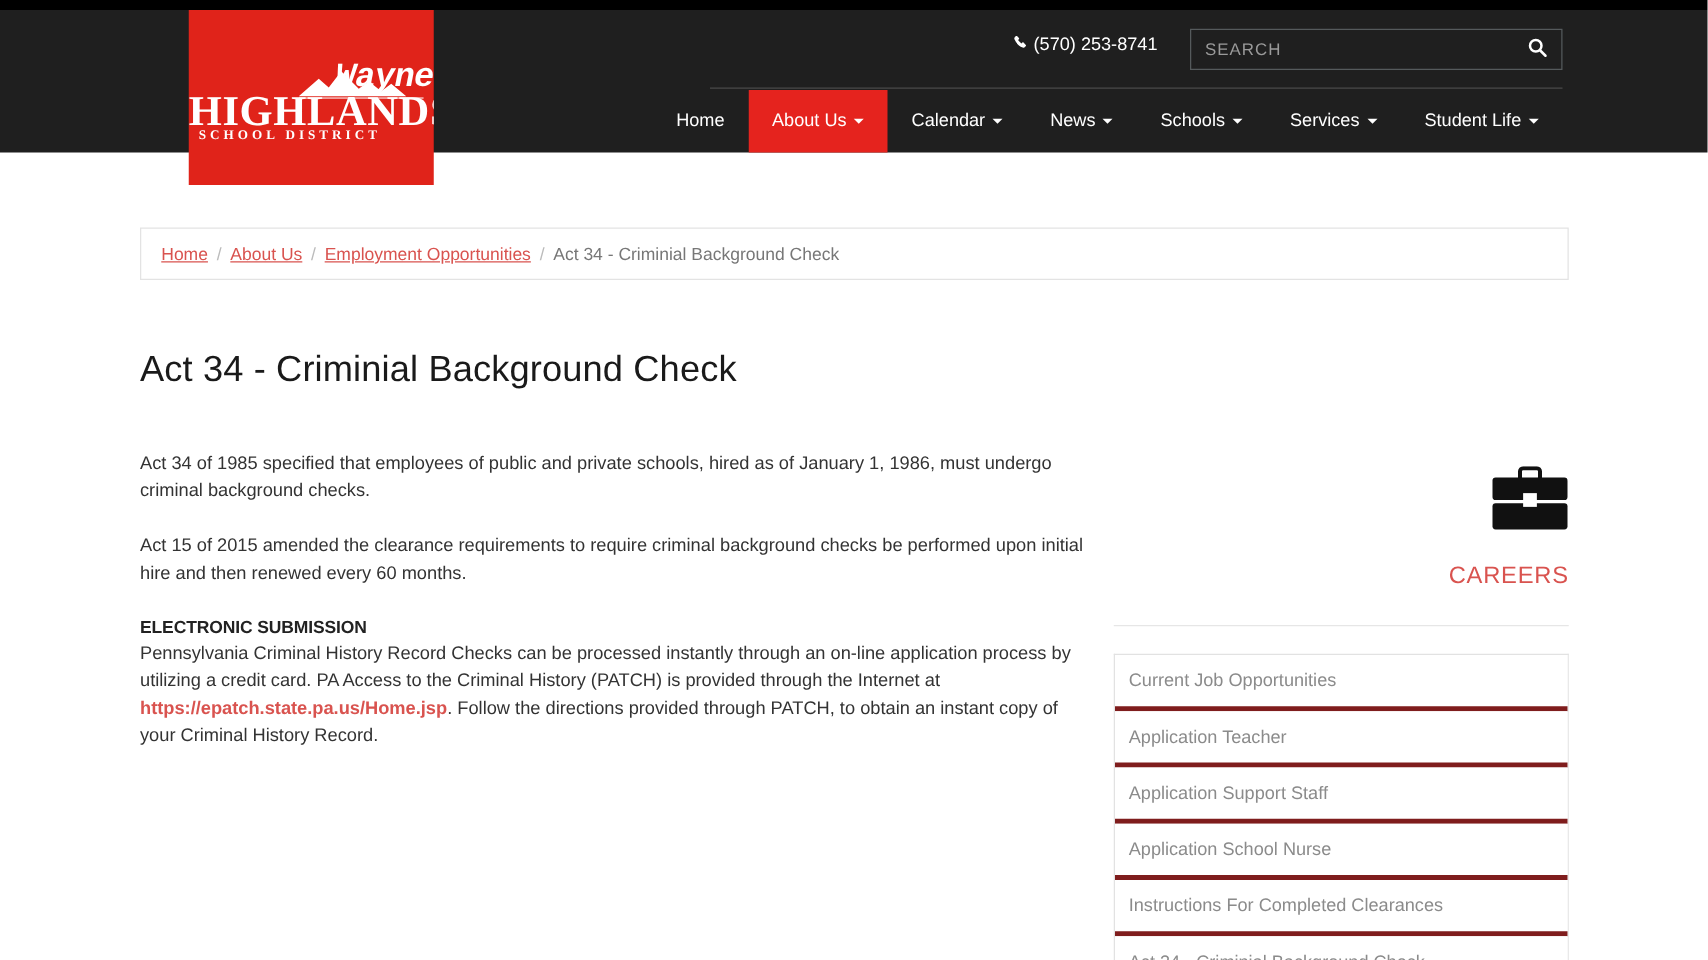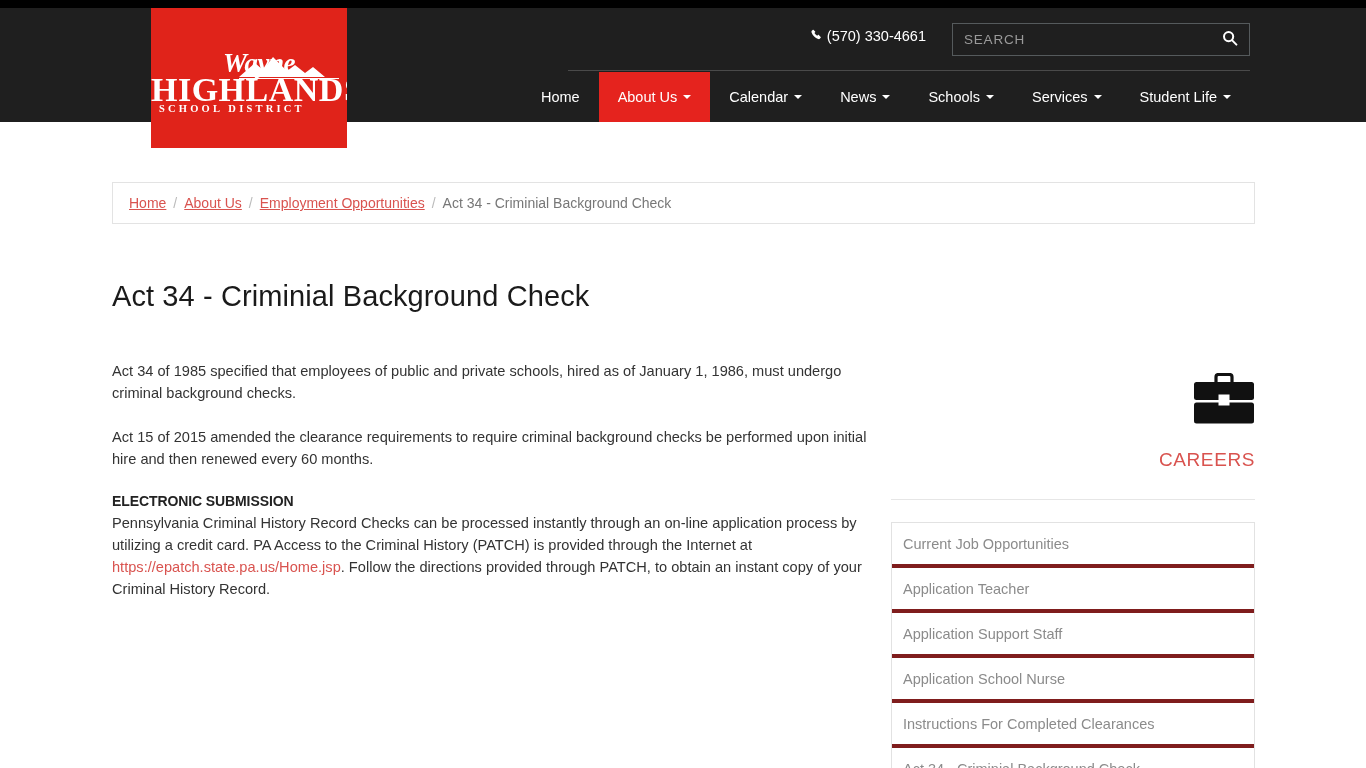--- a/index.html
+++ b/index.html
@@ -36,27 +36,27 @@
     overflow: hidden;
   }
   .logo-inner {
     position: absolute;
     top: 42px; left: 0; width: 196px;
     text-align: center;
     color: #ffffff;
     line-height: 1;
   }
   .logo-wayne {
-    font-family: Liberation Serif, serif;
+    font-family: Liberation Mono, monospace;
     font-style: italic;
     font-weight: bold;
     font-size: 27px;
     letter-spacing: -0.5px;
     display: block;
-    text-align: center;
+    text-align: right;
     margin-left: 20px;
     position: relative;
     z-index: 3;
   }
   .logo-mountains {
     position: absolute;
     top: 3px; left: 88px;
     width: 100px; height: 26px;
     z-index: 2;
   }
@@ -224,21 +224,21 @@
     color: #222;
     margin-top: 9px;
     letter-spacing: -0.1px;
   }
   .body-copy {
     font-size: 14.6px;
     line-height: 22px;
     color: #333;
     margin-top: 3px;
   }
-  .body-copy a { color: #d9534f; text-decoration: none; }
+  .body-copy a { color: #d9534f; text-decoration: none; font-weight: bold; }
 
   
   .careers-widget {
     text-align: right;
     padding-top: 26px;
   }
   .briefcase-icon { display: inline-block; }
   .careers-label {
     display: block;
     margin-top: 20px;
@@ -278,21 +278,21 @@
 
 <header class="site-header">
 
   <div class="header-right">
 
     <div class="phone-block">
       <span class="phone-icon">
         <svg width="13" height="13" viewBox="0 0 16 16" fill="#ffffff">
           <path d="M3.2 1.1c-.3-.3-.8-.3-1.1 0L1 2.2C.5 2.7.4 3.5.7 4.2c1.5 3.7 4.4 6.6 8.1 8.1.7.3 1.5.2 2-.3l1.1-1.1c.3-.3.3-.8 0-1.1L9.6 7.4c-.3-.3-.8-.3-1.1 0l-.9.9C6.3 7.5 5.1 6.3 4.2 5l.9-.9c.3-.3.3-.8 0-1.1L3.2 1.1z"></path>
         </svg>
-      </span><span>(570) 330-4661</span>
+      </span><span>(570) 253-8741</span>
     </div>
 
     <div class="search-wrap">
       <input class="search-input" type="text" placeholder="SEARCH" style="">
       <button class="search-btn">
         <span>
           <svg width="16" height="16" viewBox="0 0 16 16" fill="none" stroke="#ffffff" stroke-width="2">
             <circle cx="6.6" cy="6.6" r="4.6"></circle>
             <line x1="10.2" y1="10.4" x2="14.4" y2="14.6" stroke-linecap="round"></line>
           </svg>

